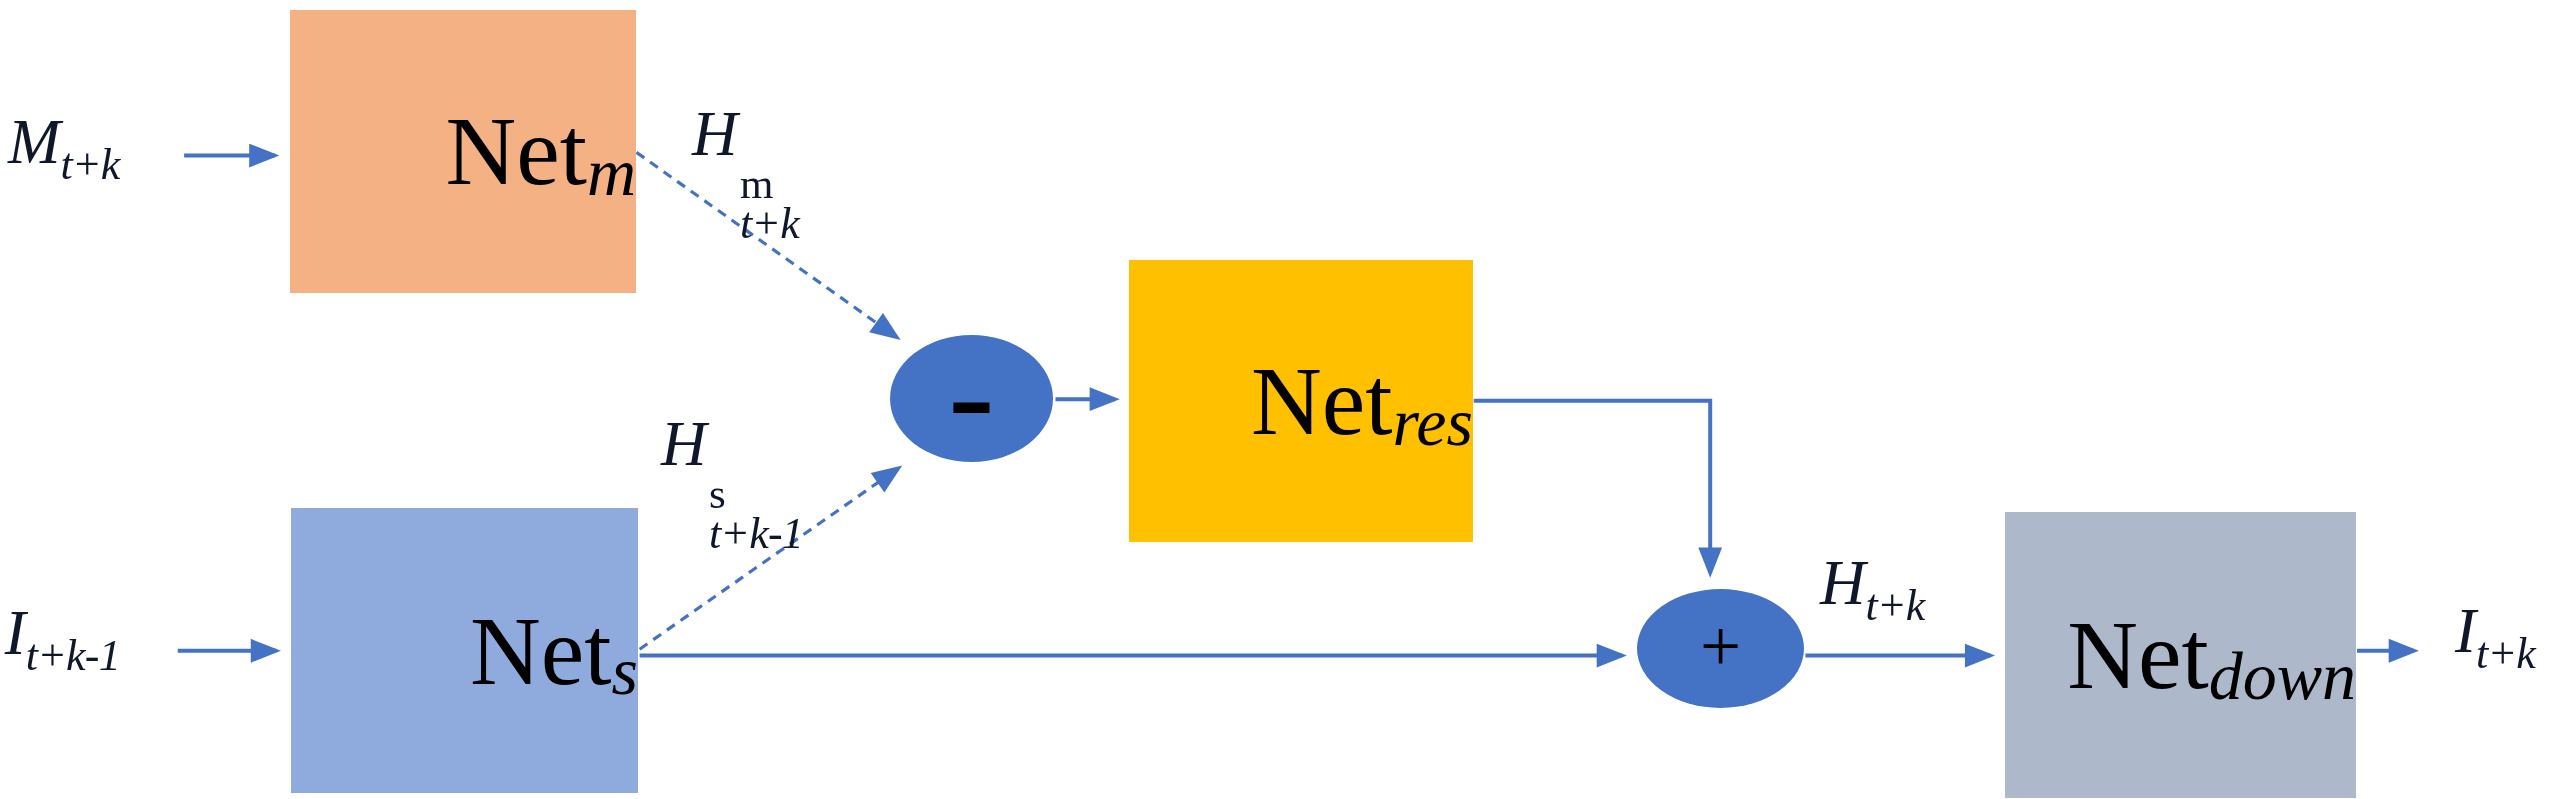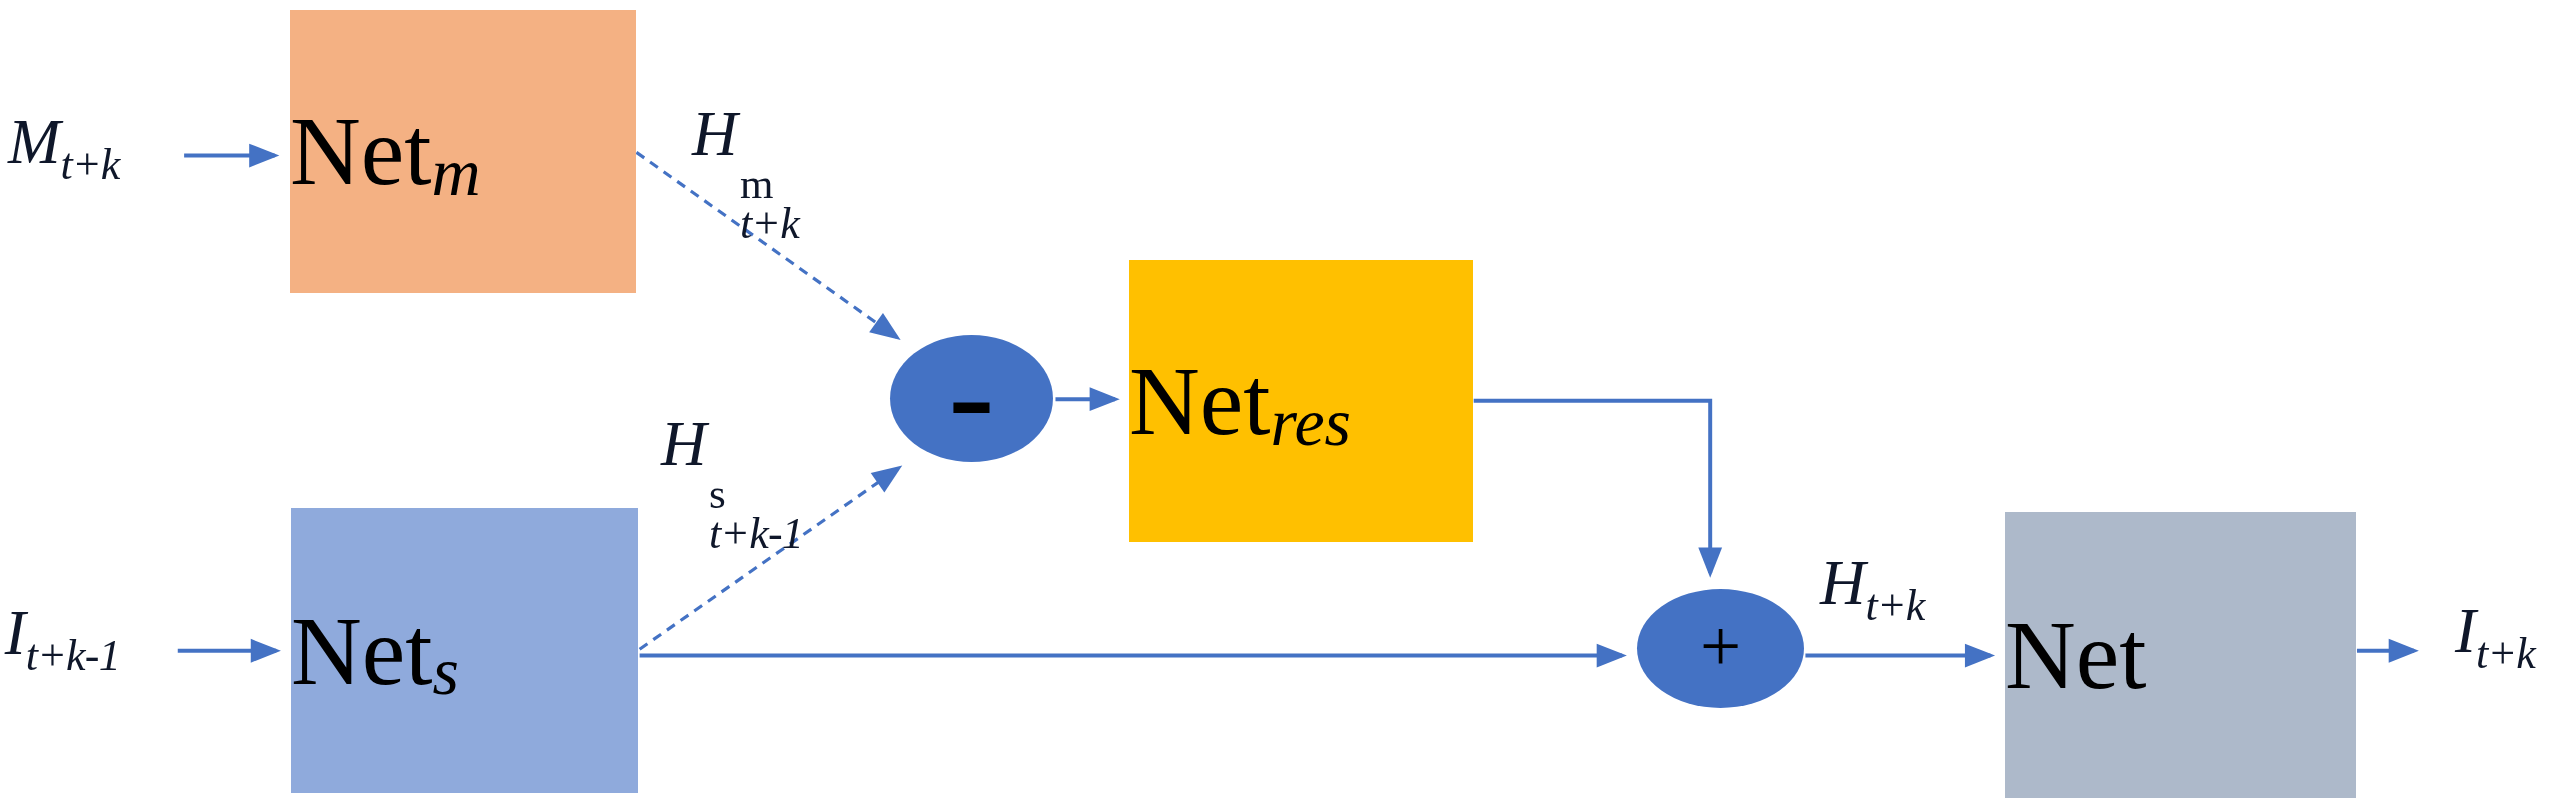--- a/index.html
+++ b/index.html
@@ -7,21 +7,21 @@
     position:relative;
     width:2576px; height:800px;
     background:#ffffff;
     font-family:"Liberation Serif", serif;
     overflow:hidden;
   }
   #wires { position:absolute; left:0; top:0; width:2576px; height:800px; }
 
   .box {
     position:absolute;
-    display:flex; align-items:center; justify-content:flex-start;
+    display:flex; align-items:center; justify-content:flex-end;
     color:#000;
     white-space:nowrap;
   }
   .box .base { font-size:98px; font-style:normal; line-height:1; }
   .box .bsub { font-size:68px; font-style:italic; line-height:1; position:relative; top:20.6px; }
 
   .op {
     position:absolute;
     border-radius:50%;
     background:#4472C4;
@@ -104,20 +104,21 @@
       <span class="bsub">s</span>
   </div>
 
   <div class="box box-net-res">
     <span class="base">Net</span>
       <span class="bsub">res</span>
   </div>
 
   <div class="box box-net-down">
     <span class="base">Net</span>
+      <span class="bsub">down</span>
   </div>
 
   <div class="op op-minus">
     <span class="glyph">-</span>
   </div>
 
   <div class="op op-plus">
     <span class="glyph">+</span>
   </div>
 

